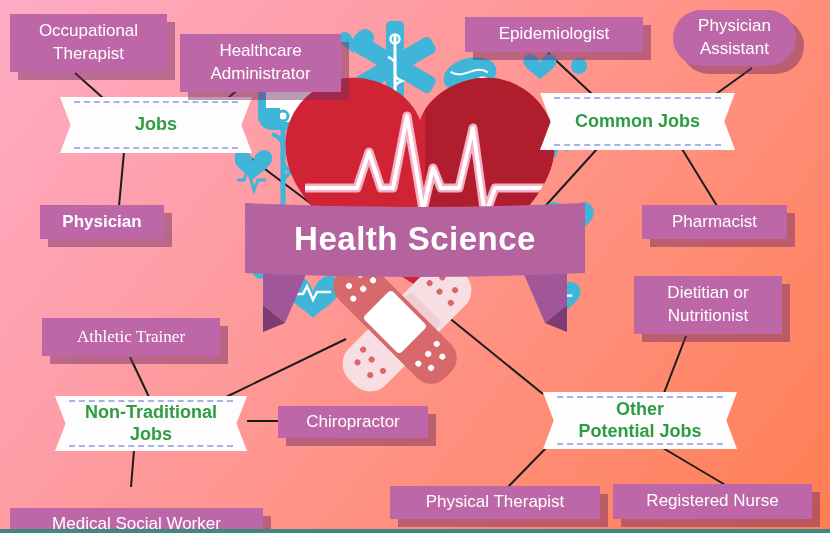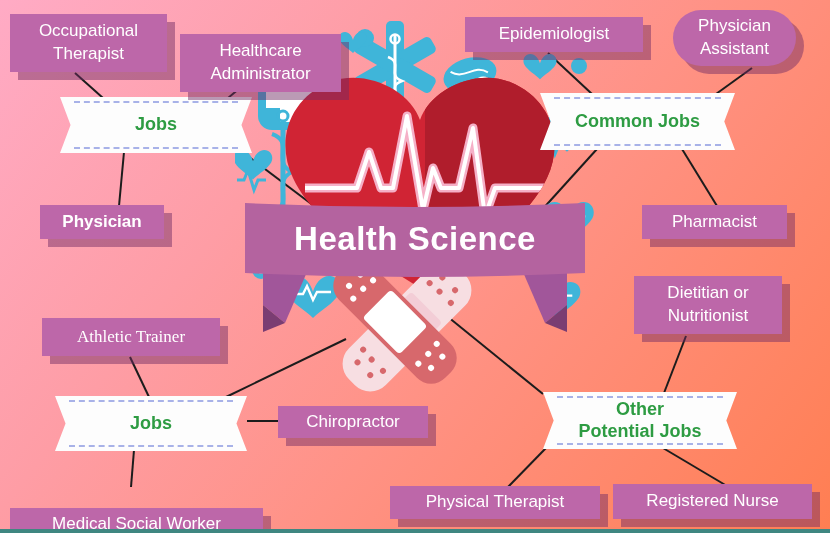--- a/index.html
+++ b/index.html
@@ -214,20 +214,21 @@
   <span>Health Science</span>
 </div>
 
 <div class="cat" id="cat-mc">
   <span>Jobs</span>
 </div>
 <div class="cat" id="cat-sp">
   <span>Common Jobs</span>
 </div>
 <div class="cat" id="cat-nt">
+  <span>Non-Traditional</span>
   <span>Jobs</span>
 </div>
 <div class="cat" id="cat-ot">
   <span>Other</span>
   <span>Potential Jobs</span>
 </div>
 
 <div class="job" id="job-ot">Occupational Therapist</div>
 <div class="job" id="job-ha">Healthcare Administrator</div>
 <div class="job" id="job-ep">Epidemiologist</div>

